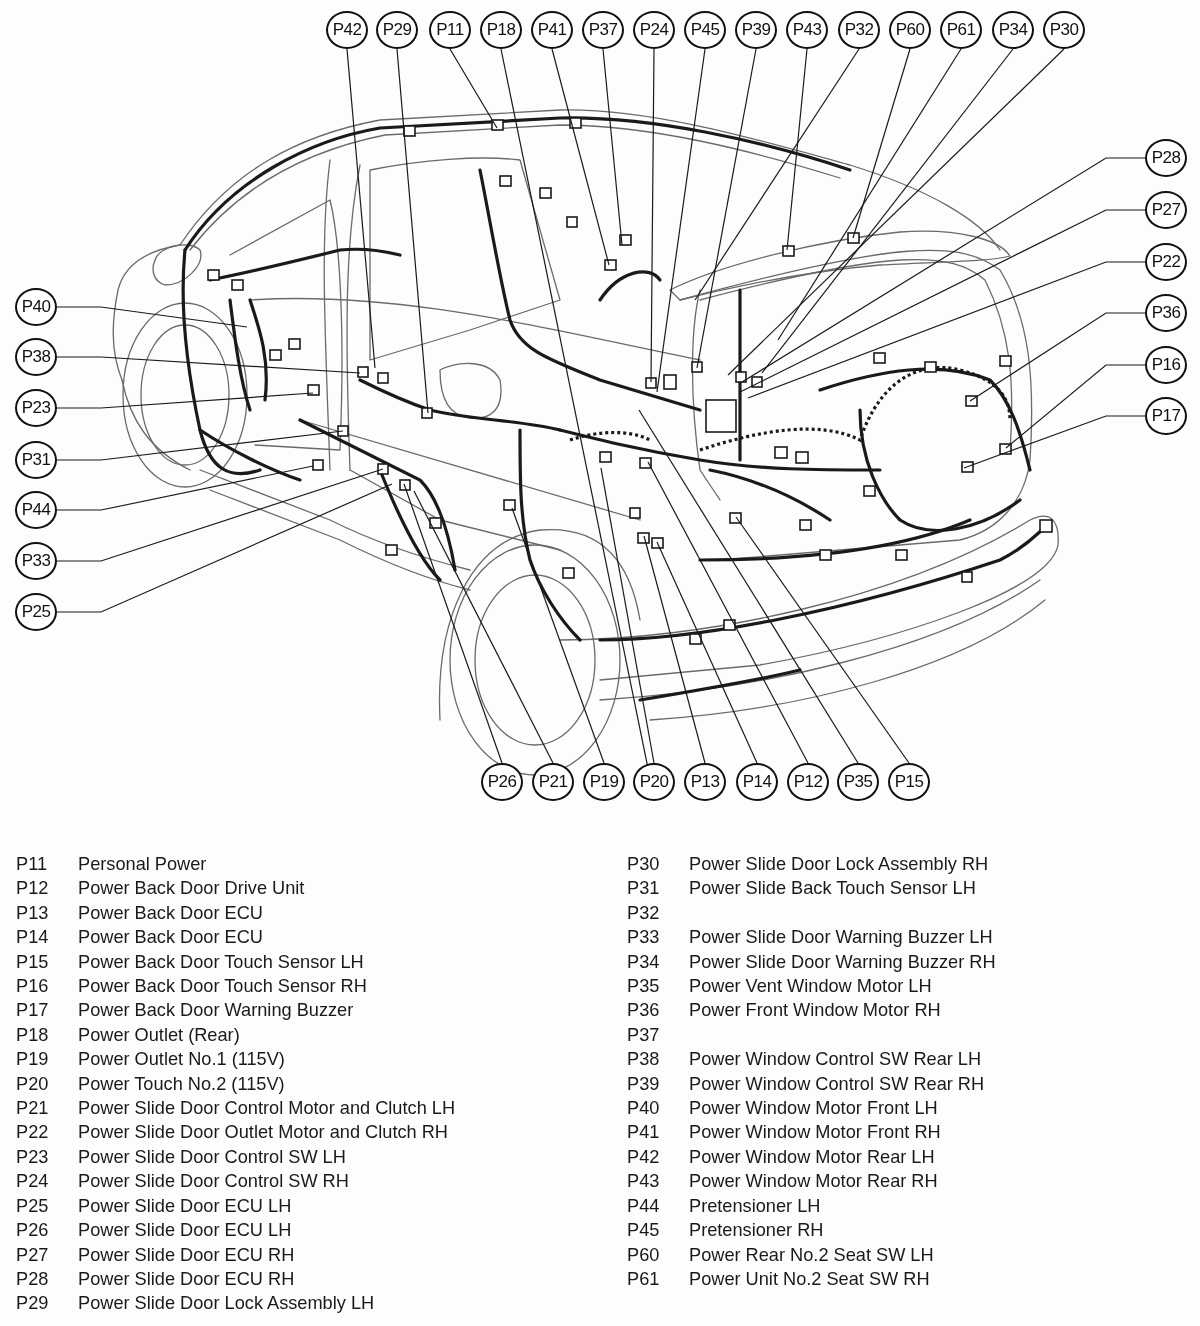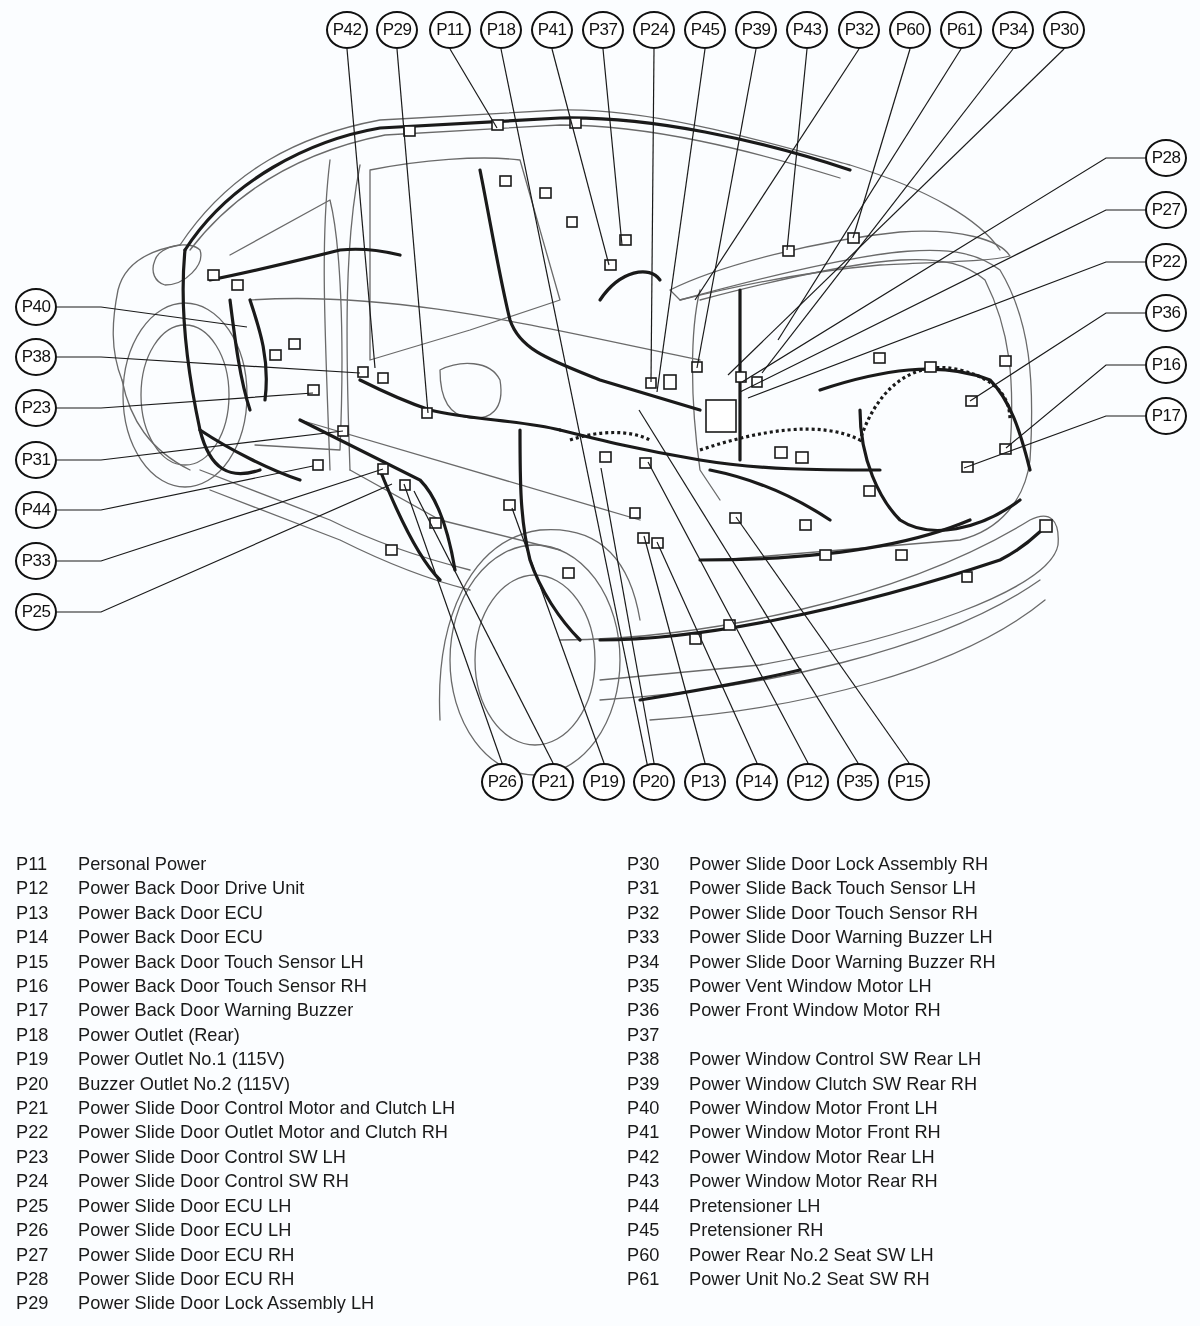--- a/index.html
+++ b/index.html
@@ -343,21 +343,21 @@
     <div class="row">
     <span class="code">P18</span>
     <span class="desc">Power Outlet (Rear)</span>
   </div>
     <div class="row">
     <span class="code">P19</span>
     <span class="desc">Power Outlet No.1 (115V)</span>
   </div>
     <div class="row">
     <span class="code">P20</span>
-    <span class="desc">Buzzer Outlet No.2 (115V)</span>
+    <span class="desc">Power Touch No.2 (115V)</span>
   </div>
     <div class="row">
     <span class="code">P21</span>
     <span class="desc">Power Slide Door Control Motor and Clutch LH</span>
   </div>
     <div class="row">
     <span class="code">P22</span>
     <span class="desc">Power Slide Door Outlet Motor and Clutch RH</span>
   </div>
     <div class="row">
@@ -393,21 +393,20 @@
     <div class="row">
     <span class="code">P30</span>
     <span class="desc">Power Slide Door Lock Assembly RH</span>
   </div>
     <div class="row">
     <span class="code">P31</span>
     <span class="desc">Power Slide Back Touch Sensor LH</span>
   </div>
     <div class="row">
     <span class="code">P32</span>
-    <span class="desc">Power Slide Door Touch Sensor RH</span>
   </div>
     <div class="row">
     <span class="code">P33</span>
     <span class="desc">Power Slide Door Warning Buzzer LH</span>
   </div>
     <div class="row">
     <span class="code">P34</span>
     <span class="desc">Power Slide Door Warning Buzzer RH</span>
   </div>
     <div class="row">
@@ -420,21 +419,21 @@
   </div>
     <div class="row">
     <span class="code">P37</span>
   </div>
     <div class="row">
     <span class="code">P38</span>
     <span class="desc">Power Window Control SW Rear LH</span>
   </div>
     <div class="row">
     <span class="code">P39</span>
-    <span class="desc">Power Window Clutch SW Rear RH</span>
+    <span class="desc">Power Window Control SW Rear RH</span>
   </div>
     <div class="row">
     <span class="code">P40</span>
     <span class="desc">Power Window Motor Front LH</span>
   </div>
     <div class="row">
     <span class="code">P41</span>
     <span class="desc">Power Window Motor Front RH</span>
   </div>
     <div class="row">

